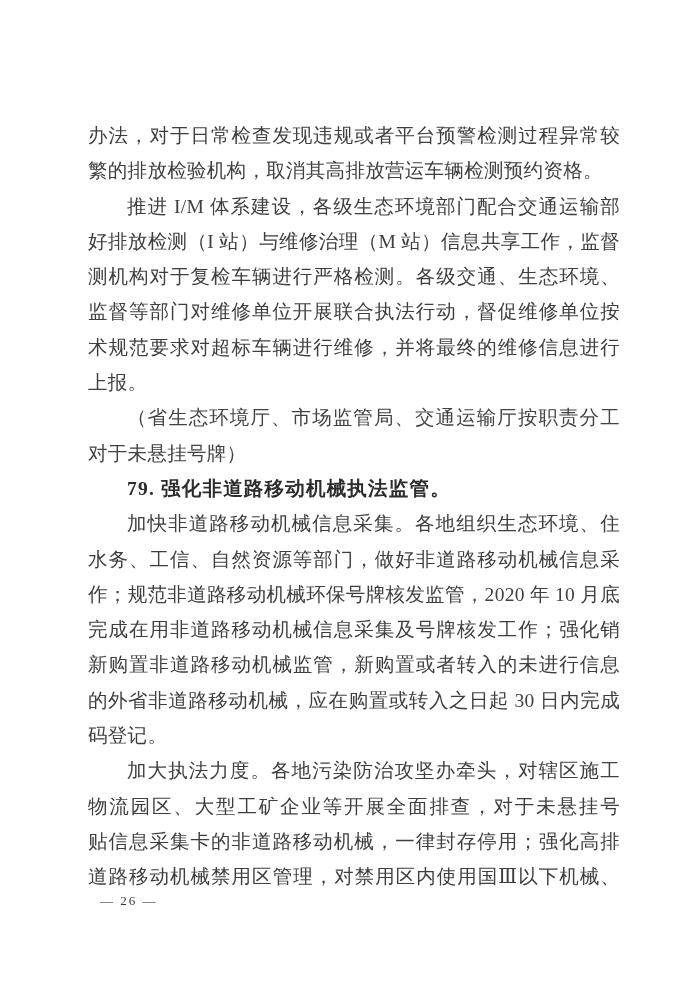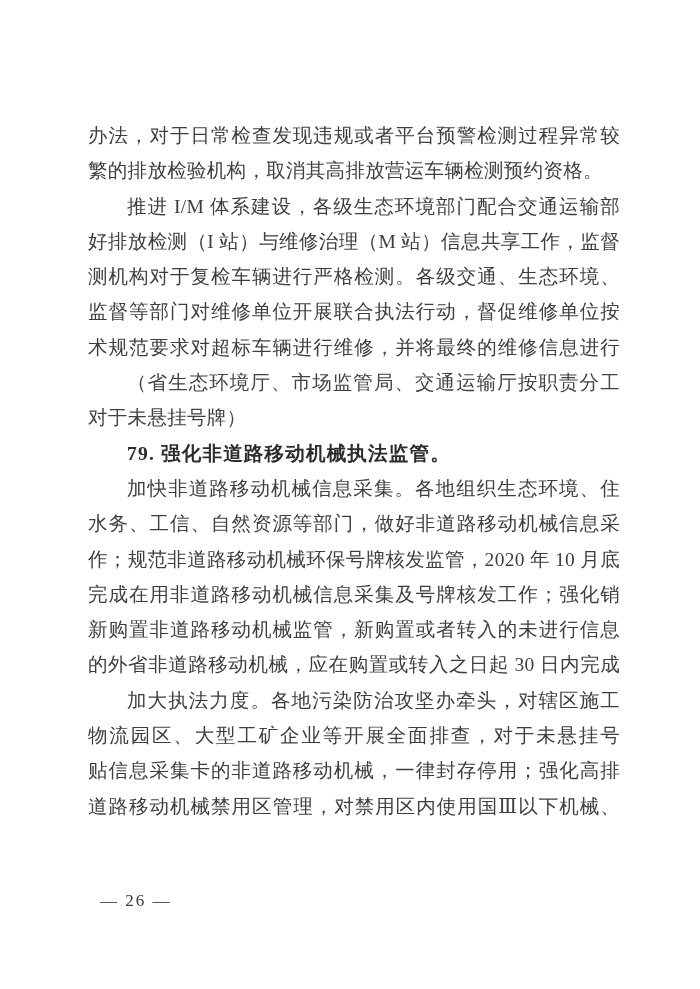--- a/index.html
+++ b/index.html
@@ -49,45 +49,47 @@
   }
   .line.kai {
     color: #424242;
   }
   .page-number {
     position: absolute;
     left: 100px;
     top: 891px;
     height: 20px;
     line-height: 20px;
-    font-size: 17px;
+    font-size: 13px;
     letter-spacing: 2px;
     color: #3a3a3a;
   }
 </style>
 </head>
 <body>
 
 <div class="page">
   <div class="text-block" id="lines-container">
       <div class="line">办法，对于日常检查发现违规或者平台预警检测过程异常较为频</div>
       <div class="line nojust">繁的排放检验机构，取消其高排放营运车辆检测预约资格。</div>
       <div class="line indent">推进 I/M 体系建设，各级生态环境部门配合交通运输部门做</div>
       <div class="line">好排放检测（I 站）与维修治理（M 站）信息共享工作，监督检</div>
       <div class="line">测机构对于复检车辆进行严格检测。各级交通、生态环境、市场</div>
       <div class="line">监督等部门对维修单位开展联合执法行动，督促维修单位按照技</div>
       <div class="line">术规范要求对超标车辆进行维修，并将最终的维修信息进行记录、</div>
+      <div class="line nojust">上报。</div>
       <div class="line indent kai">（省生态环境厅、市场监管局、交通运输厅按职责分工负责，</div>
       <div class="line nojust kai">对于未悬挂号牌）</div>
       <div class="line indent nojust heading">79. 强化非道路移动机械执法监管。</div>
       <div class="line indent">加快非道路移动机械信息采集。各地组织生态环境、住建、</div>
       <div class="line">水务、工信、自然资源等部门，做好非道路移动机械信息采集工</div>
       <div class="line">作；规范非道路移动机械环保号牌核发监管，2020 年 10 月底前</div>
       <div class="line">完成在用非道路移动机械信息采集及号牌核发工作；强化销售和</div>
       <div class="line">新购置非道路移动机械监管，新购置或者转入的未进行信息采集</div>
       <div class="line">的外省非道路移动机械，应在购置或转入之日起 30 日内完成编</div>
+      <div class="line nojust">码登记。</div>
       <div class="line indent">加大执法力度。各地污染防治攻坚办牵头，对辖区施工工地、</div>
       <div class="line">物流园区、大型工矿企业等开展全面排查，对于未悬挂号牌、张</div>
       <div class="line">贴信息采集卡的非道路移动机械，一律封存停用；强化高排放非</div>
       <div class="line">道路移动机械禁用区管理，对禁用区内使用国Ⅲ以下机械、超标</div>
     </div>
   <div class="page-number">— 26 —</div>
 </div>
 
 </body></html>

